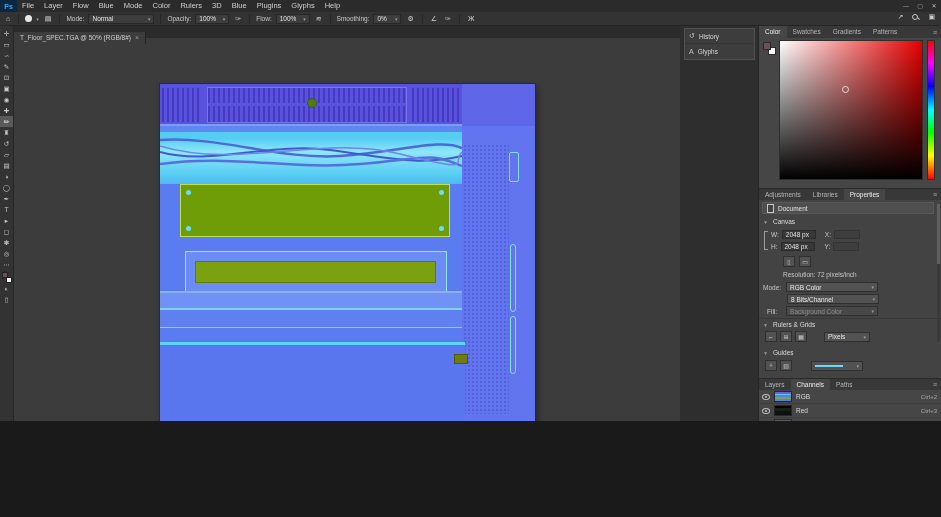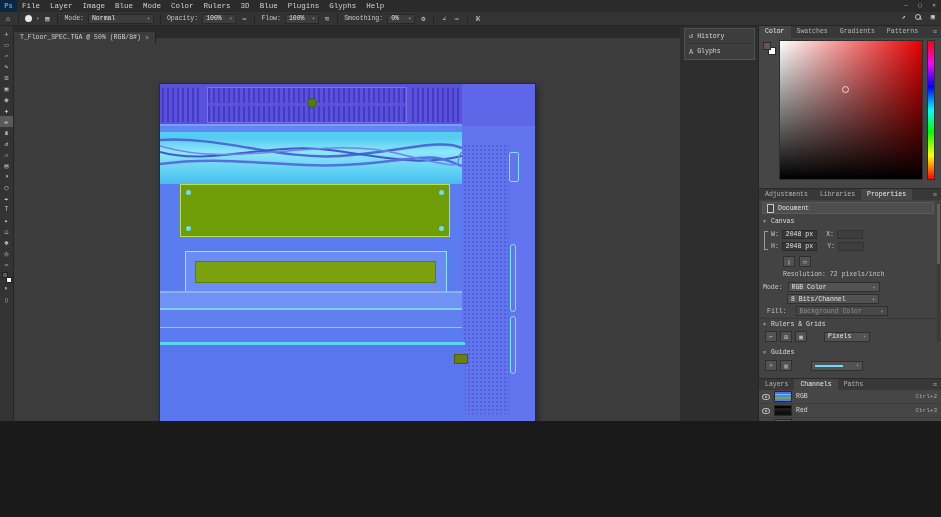--- a/index.html
+++ b/index.html
@@ -1,19 +1,19 @@
 <!DOCTYPE html>
 <html><head>
 <meta charset="utf-8">
 <style>
   * { margin:0; padding:0; box-sizing:border-box; }
   html,body { background:#1a1a1a; }
   body { font-family:"Liberation Sans", sans-serif; }
   .app { position:relative; width:941px; height:421px; background:#737373; overflow:hidden;
-         font-family:Liberation Mono, monospace; color:#d6d6d6; }
+         font-family:Liberation Sans, sans-serif; color:#d6d6d6; }
   .abs { position:absolute; }
 
   
   .menubar { position:absolute; left:0; top:0; width:941px; height:12px; background:#2b2b2b;
              display:flex; align-items:center; font-size:7.5px; color:#d0d0d0; z-index:30; }
   .ps-logo { width:17px; height:12px; background:#0d2740; color:#31a8ff; font-size:7px;
              display:flex; align-items:center; justify-content:center; font-weight:bold; }
   .menu-item { padding:0 5px; line-height:12px; cursor:default; }
   .win-controls { margin-left:auto; display:flex; align-items:center; gap:0; }
   .win-btn { width:14px; text-align:center; font-size:6px; color:#bbb; line-height:12px; }
@@ -141,21 +141,21 @@
 </style>
 </head>
 <body>
 
 <div class="app">
 
   <div class="menubar">
     <div class="ps-logo">Ps</div>
     <span class="menu-item">File</span>
     <span class="menu-item">Layer</span>
-    <span class="menu-item">Image</span>
+    <span class="menu-item">Flow</span>
     <span class="menu-item">Blue</span>
     <span class="menu-item">Mode</span>
     <span class="menu-item">Color</span>
     <span class="menu-item">Rulers</span>
     <span class="menu-item">3D</span>
     <span class="menu-item">Blue</span>
     <span class="menu-item">Plugins</span>
     <span class="menu-item">Glyphs</span>
     <span class="menu-item">Help</span>
     <div class="win-controls">

